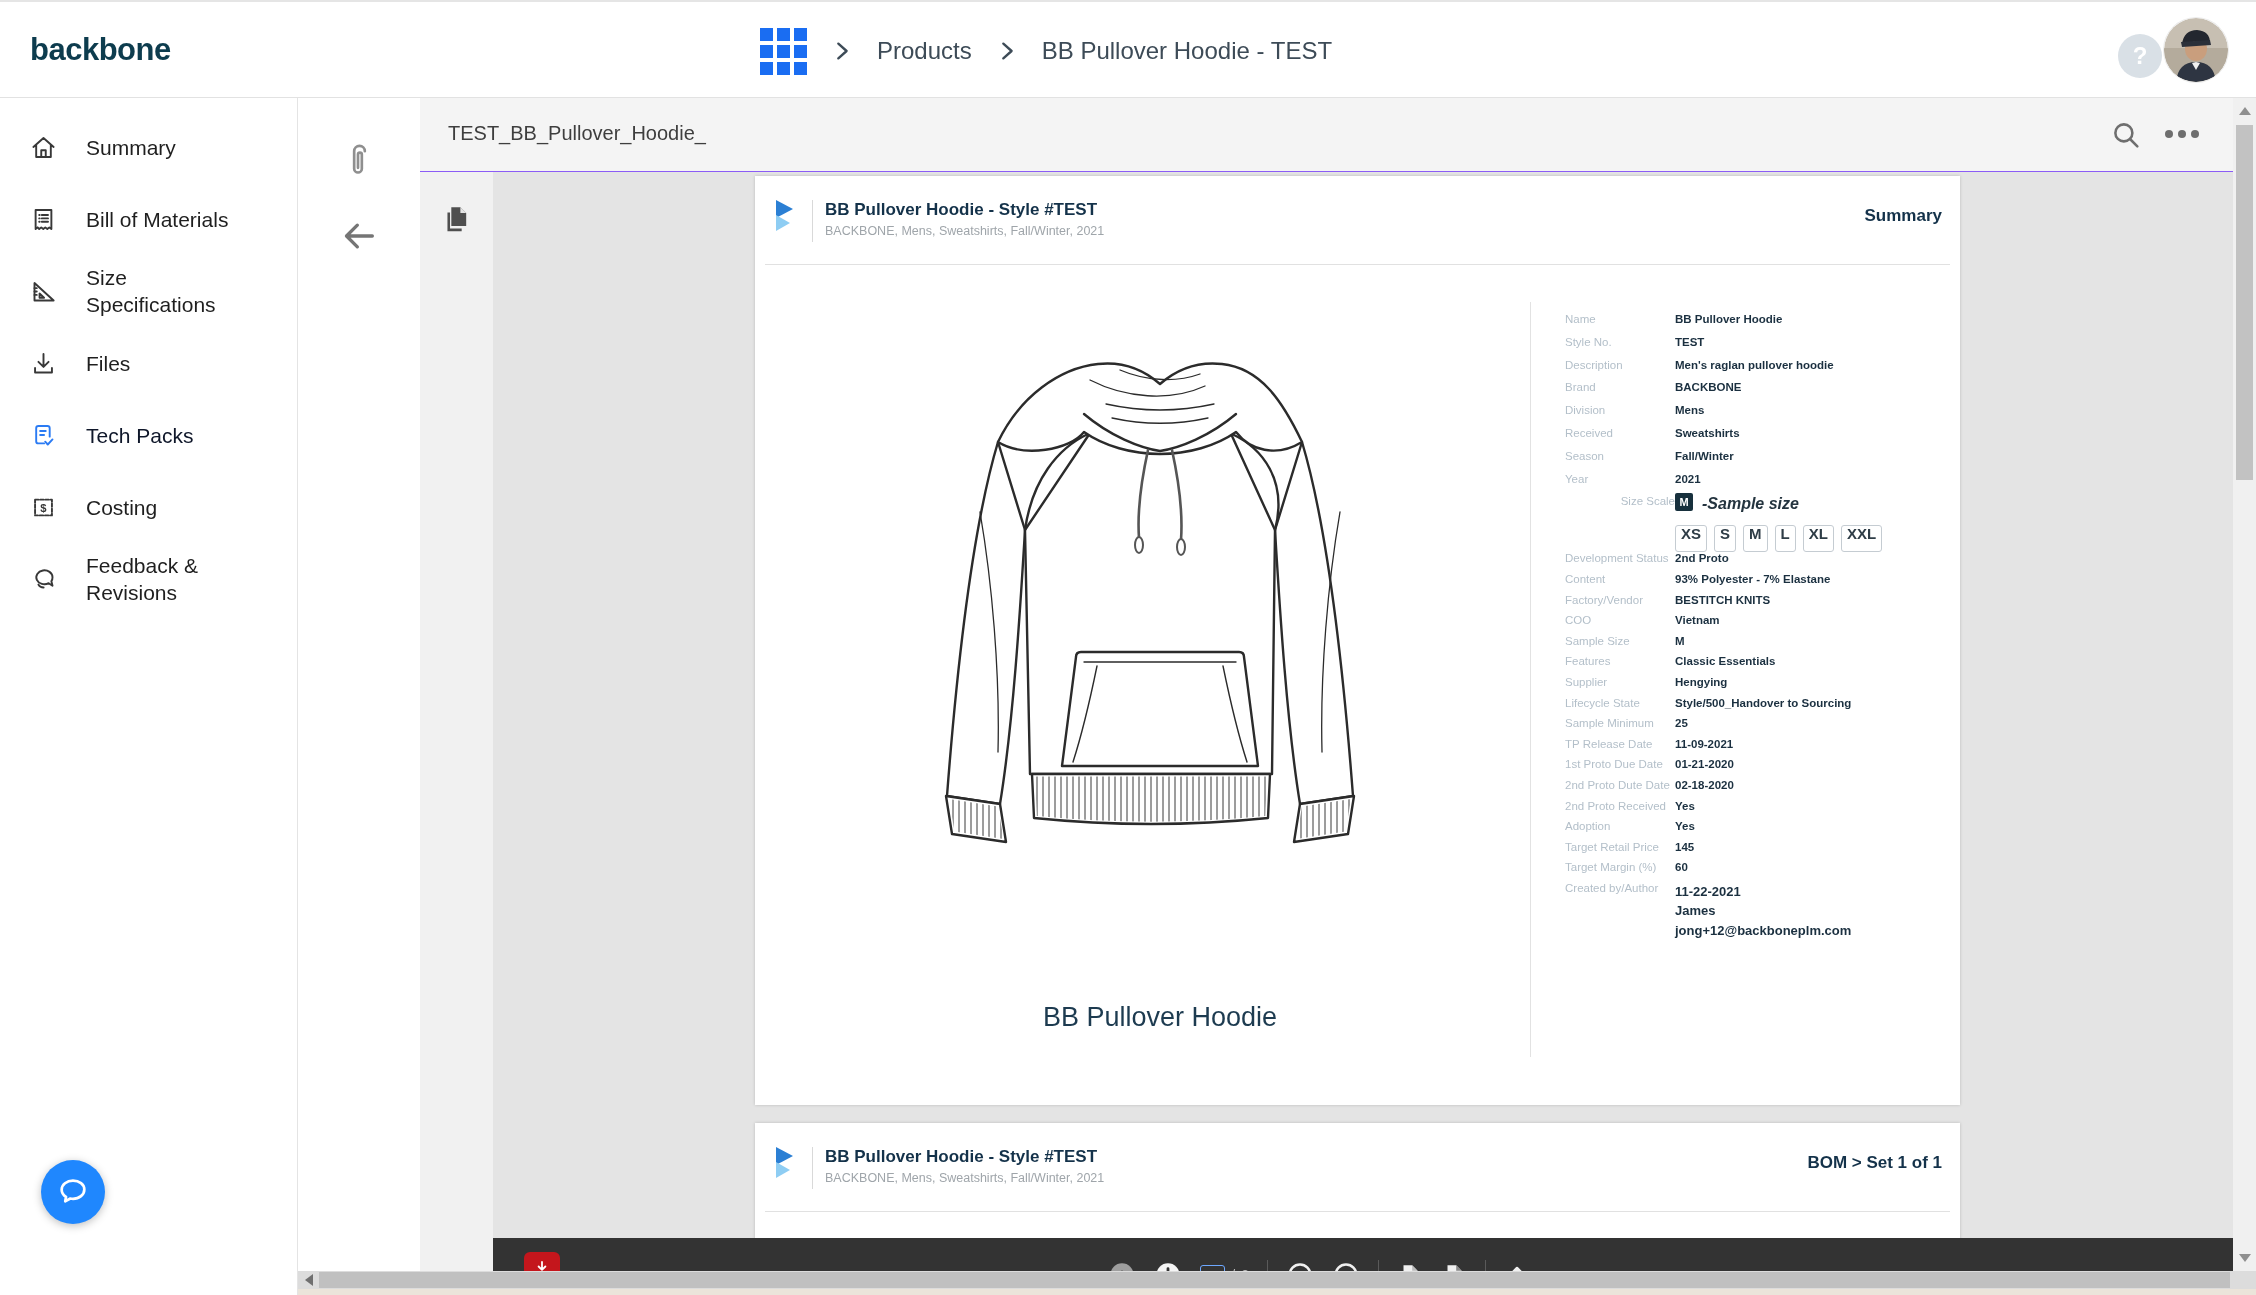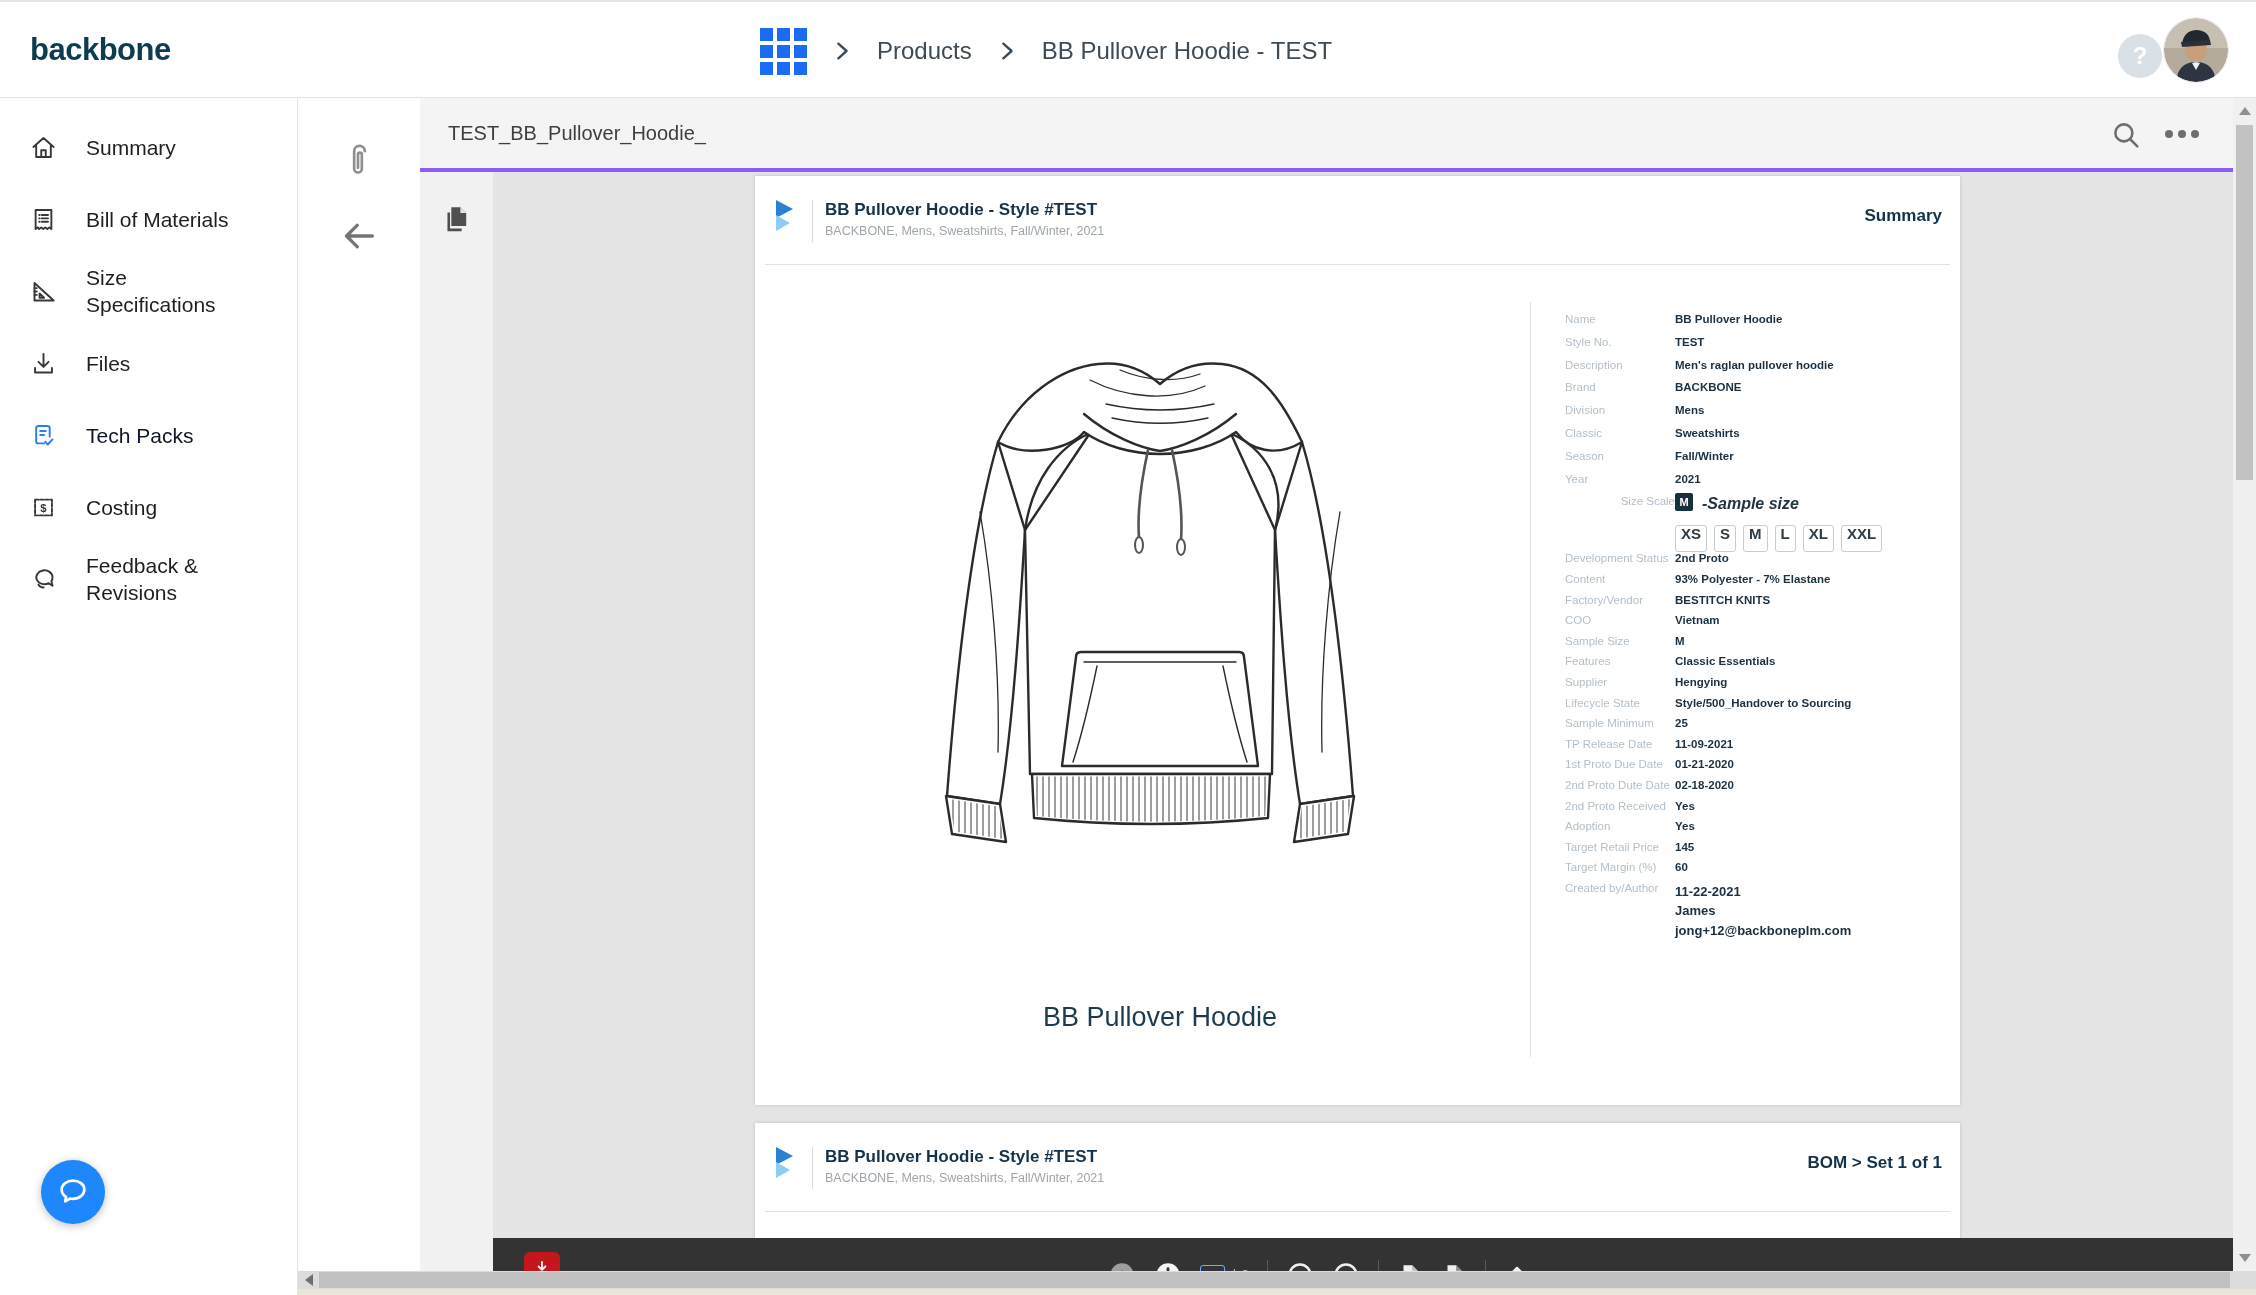--- a/index.html
+++ b/index.html
@@ -28,21 +28,21 @@
   .side-item svg{flex:0 0 27px;}
   .side-item.active{color:#0f172a;}
   .icon-stroke{stroke:#383838;fill:none;stroke-width:1.7;stroke-linejoin:round;stroke-linecap:round;}
   .active .icon-stroke{stroke:#2b7bf3;}
 
   
   .attach-strip{position:absolute;left:298px;top:98px;width:122px;height:1197px;background:#fff;}
   .strip-btn{position:absolute;left:41px;width:40px;height:40px;cursor:pointer;}
 
   
-  .viewer-toolbar{position:absolute;left:420px;top:98px;width:1813px;height:74px;background:#f4f4f4;border-bottom:4px solid #8b5cf6;}
+  .viewer-toolbar{position:absolute;left:420px;top:98px;width:1813px;height:74px;background:#f4f4f4;border-bottom:1px solid #8b5cf6;}
   .vt-title{position:absolute;left:28px;top:24px;font-size:20px;color:#3e3e3e;}
   .vt-search{position:absolute;right:90px;top:20px;width:34px;height:34px;cursor:pointer;}
   .vt-more{position:absolute;right:34px;top:32px;display:flex;gap:5px;cursor:pointer;}
   .vt-more i{width:8px;height:8px;border-radius:50%;background:#6e6e6e;}
 
   .thumb-strip{position:absolute;left:420px;top:172px;width:73px;height:1123px;background:#f1f1f1;}
   .thumb-pages{position:absolute;left:21px;top:32px;width:31px;height:31px;cursor:pointer;}
 
   .doc-area{position:absolute;left:493px;top:172px;width:1740px;height:1123px;background:#e4e4e4;overflow:hidden;}
   .pdf-page{position:absolute;left:262px;width:1205px;background:#fff;box-shadow:0 0 3px rgba(0,0,0,.18);}
@@ -320,21 +320,21 @@
             <span class="attr-label">Brand</span>
             <span class="attr-value">BACKBONE</span>
           </div>
 
           <div class="attr-row">
             <span class="attr-label">Division</span>
             <span class="attr-value">Mens</span>
           </div>
 
           <div class="attr-row">
-            <span class="attr-label">Classic</span>
+            <span class="attr-label">Received</span>
             <span class="attr-value">Sweatshirts</span>
           </div>
 
           <div class="attr-row">
             <span class="attr-label">Season</span>
             <span class="attr-value">Fall/Winter</span>
           </div>
 
           <div class="attr-row">
             <span class="attr-label">Year</span>

